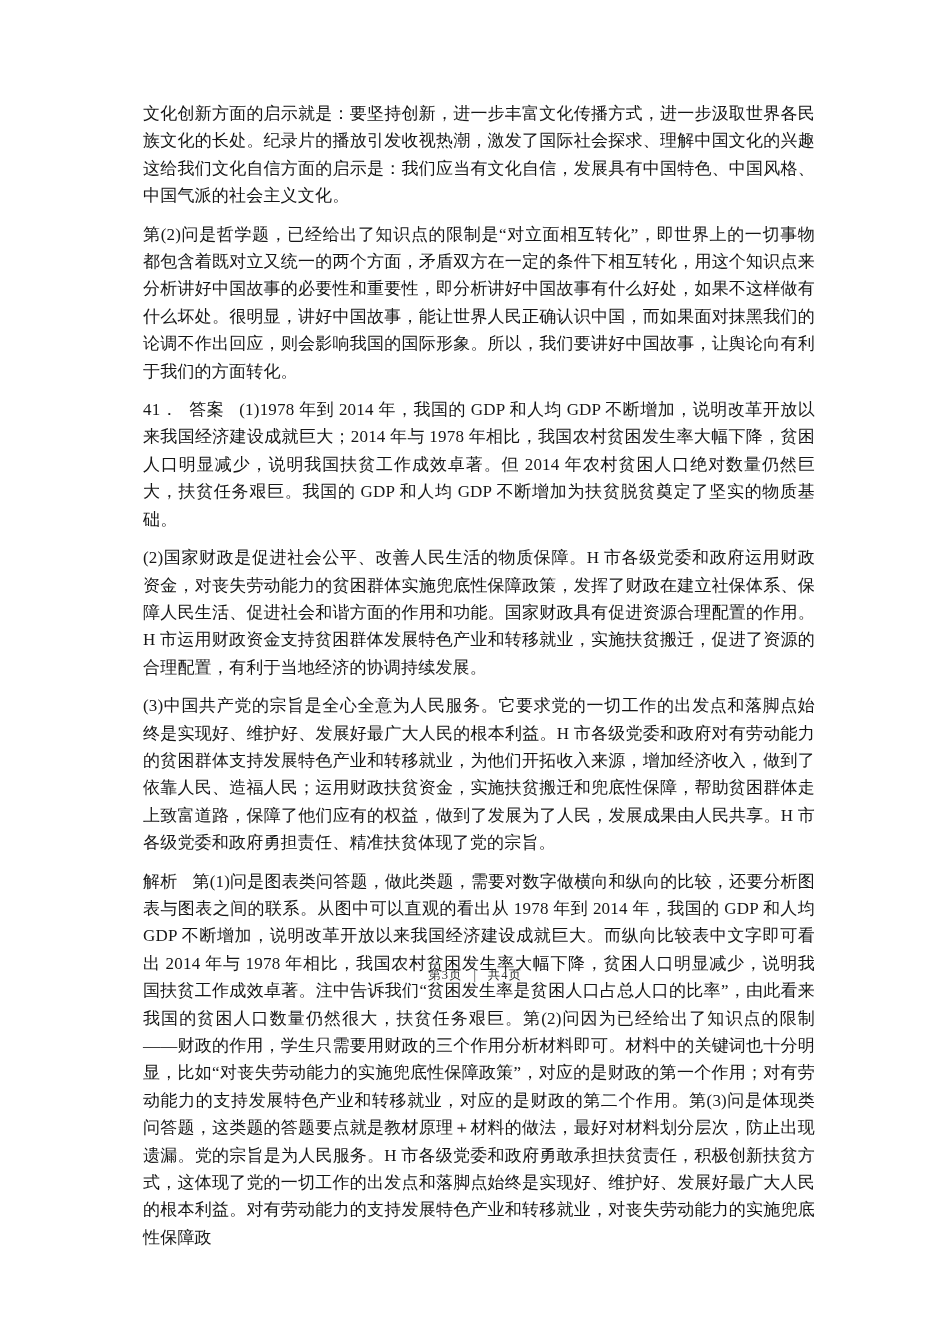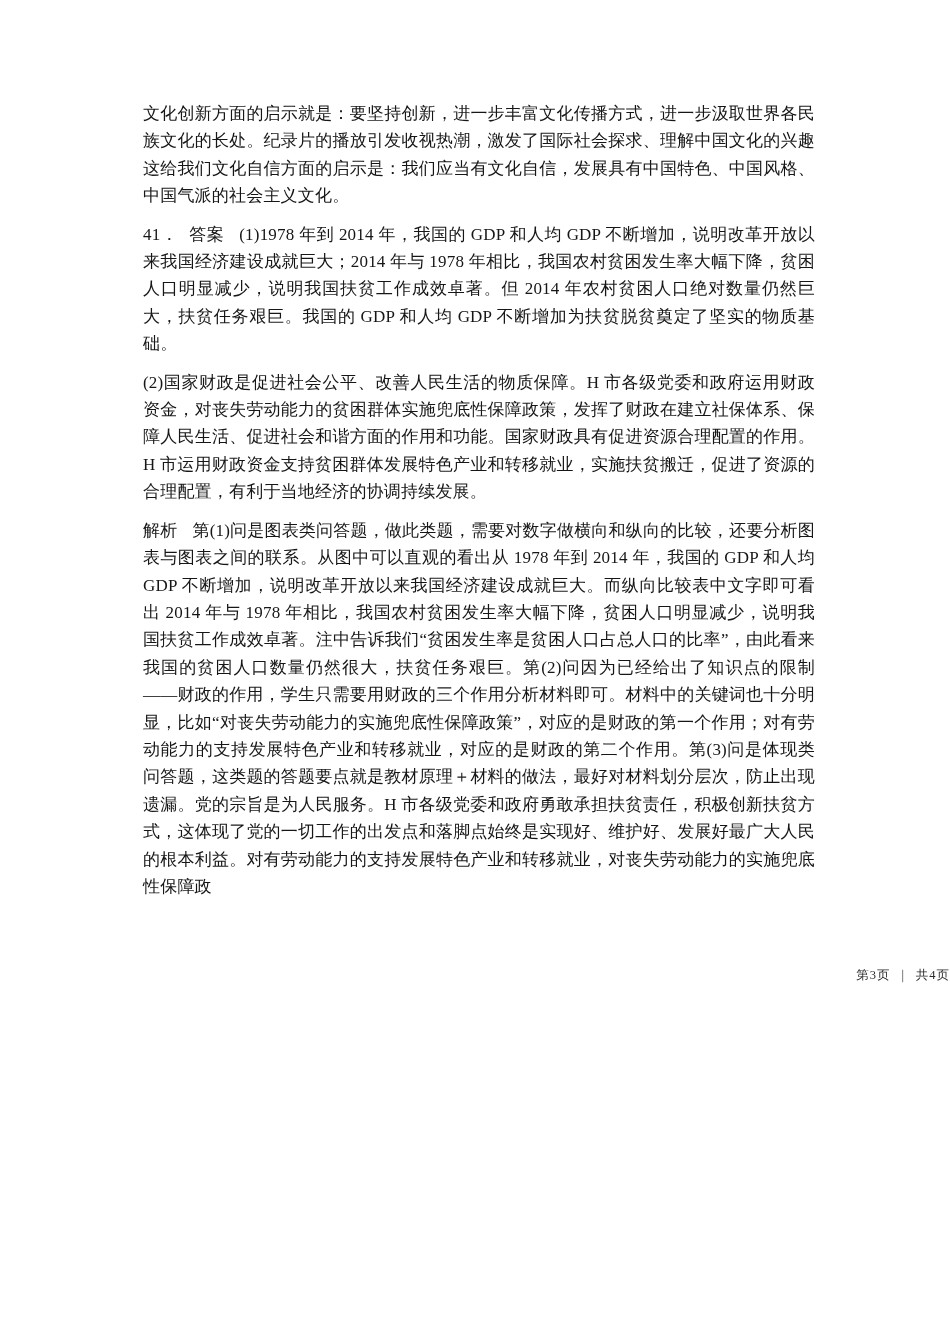--- a/index.html
+++ b/index.html
@@ -44,50 +44,56 @@
     margin-right: 15px;
   }
   .num-gap {
     margin-right: 11px;
   }
   .footer {
     position: absolute;
     left: 0;
     bottom: 68px;
     width: 100%;
-    text-align: right;
+    text-align: center;
     font-size: 12.5px;
     color: #2a2a2a;
     letter-spacing: 1px;
   }
   .footer .sep {
     margin: 0 6px;
     color: #555;
   }
 </style>
 </head>
 <body>
 
 <div class="page">
 
   <div class="content">
 
     <p class="para">
       <span>文化创新方面的启示就是：要坚持创新，进一步丰富文化传播方式，进一步汲取世界各民族文化的长处。纪录片的播放引发收视热潮，激发了国际社会探求、理解中国文化的兴趣这给我们文化自信方面的启示是：我们应当有文化自信，发展具有中国特色、中国风格、中国气派的社会主义文化。</span>
     </p>
 
+    <p class="para">
+      <span>第(2)问是哲学题，已经给出了知识点的限制是“对立面相互转化”，即世界上的一切事物都包含着既对立又统一的两个方面，矛盾双方在一定的条件下相互转化，用这个知识点来分析讲好中国故事的必要性和重要性，即分析讲好中国故事有什么好处，如果不这样做有什么坏处。很明显，讲好中国故事，能让世界人民正确认识中国，而如果面对抹黑我们的论调不作出回应，则会影响我国的国际形象。所以，我们要讲好中国故事，让舆论向有利于我们的方面转化。</span>
+    </p>
 
     <p class="para">
       <span class="num-gap">41．</span><span class="bold label-gap">答案</span><span>(1)1978 年到 2014 年，我国的 GDP 和人均 GDP 不断增加，说明改革开放以来我国经济建设成就巨大；2014 年与 1978 年相比，我国农村贫困发生率大幅下降，贫困人口明显减少，说明我国扶贫工作成效卓著。但 2014 年农村贫困人口绝对数量仍然巨大，扶贫任务艰巨。我国的 GDP 和人均 GDP 不断增加为扶贫脱贫奠定了坚实的物质基础。</span>
     </p>
 
     <p class="para">
       <span>(2)国家财政是促进社会公平、改善人民生活的物质保障。H 市各级党委和政府运用财政资金，对丧失劳动能力的贫困群体实施兜底性保障政策，发挥了财政在建立社保体系、保障人民生活、促进社会和谐方面的作用和功能。国家财政具有促进资源合理配置的作用。H 市运用财政资金支持贫困群体发展特色产业和转移就业，实施扶贫搬迁，促进了资源的合理配置，有利于当地经济的协调持续发展。</span>
     </p>
 
+    <p class="para">
+      <span>(3)中国共产党的宗旨是全心全意为人民服务。它要求党的一切工作的出发点和落脚点始终是实现好、维护好、发展好最广大人民的根本利益。H 市各级党委和政府对有劳动能力的贫困群体支持发展特色产业和转移就业，为他们开拓收入来源，增加经济收入，做到了依靠人民、造福人民；运用财政扶贫资金，实施扶贫搬迁和兜底性保障，帮助贫困群体走上致富道路，保障了他们应有的权益，做到了发展为了人民，发展成果由人民共享。H 市各级党委和政府勇担责任、精准扶贫体现了党的宗旨。</span>
+    </p>
 
     <p class="para">
       <span class="bold label-gap">解析</span><span>第(1)问是图表类问答题，做此类题，需要对数字做横向和纵向的比较，还要分析图表与图表之间的联系。从图中可以直观的看出从 1978 年到 2014 年，我国的 GDP 和人均 GDP 不断增加，说明改革开放以来我国经济建设成就巨大。而纵向比较表中文字即可看出 2014 年与 1978 年相比，我国农村贫困发生率大幅下降，贫困人口明显减少，说明我国扶贫工作成效卓著。注中告诉我们“贫困发生率是贫困人口占总人口的比率”，由此看来我国的贫困人口数量仍然很大，扶贫任务艰巨。第(2)问因为已经给出了知识点的限制——财政的作用，学生只需要用财政的三个作用分析材料即可。材料中的关键词也十分明显，比如“对丧失劳动能力的实施兜底性保障政策”，对应的是财政的第一个作用；对有劳动能力的支持发展特色产业和转移就业，对应的是财政的第二个作用。第(3)问是体现类问答题，这类题的答题要点就是教材原理＋材料的做法，最好对材料划分层次，防止出现遗漏。党的宗旨是为人民服务。H 市各级党委和政府勇敢承担扶贫责任，积极创新扶贫方式，这体现了党的一切工作的出发点和落脚点始终是实现好、维护好、发展好最广大人民的根本利益。对有劳动能力的支持发展特色产业和转移就业，对丧失劳动能力的实施兜底性保障政</span>
     </p>
 
   </div>
 
   <div class="footer">
     <span>第3页</span><span class="sep">｜</span><span>共4页</span>
   </div>

